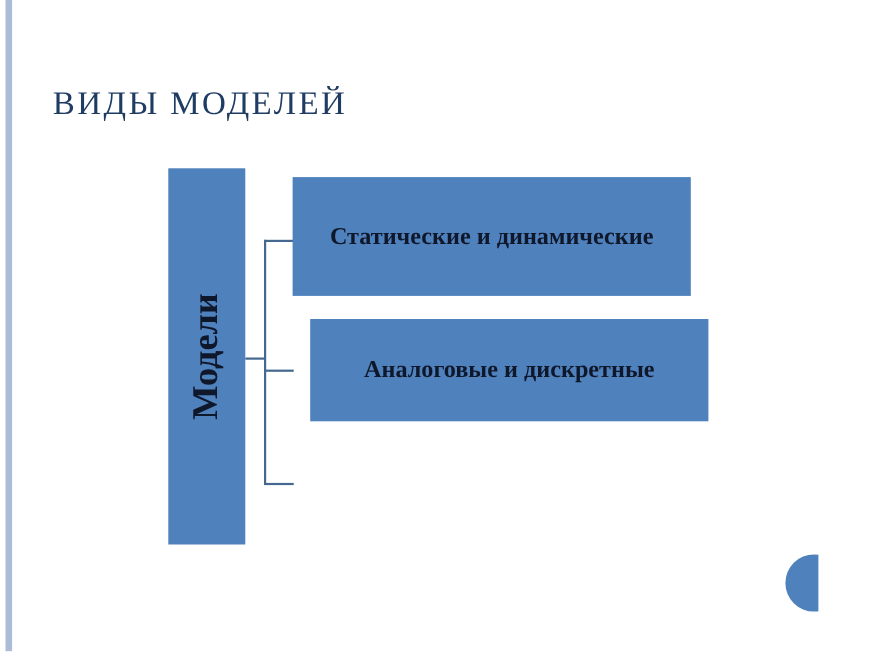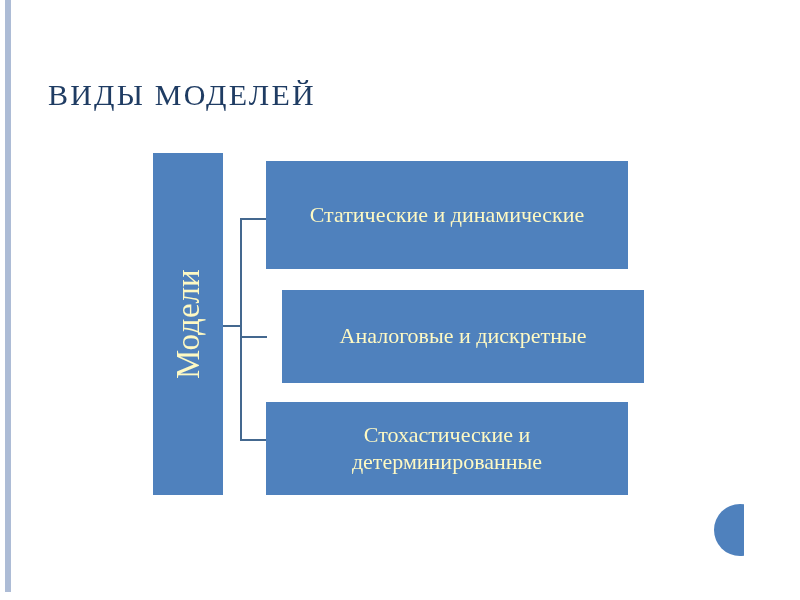--- a/index.html
+++ b/index.html
@@ -64,27 +64,28 @@
     position: absolute;
     left: 0;
     top: 0;
     width: 800px;
     height: 600px;
   }
 
   .node {
     position: absolute;
     background: #4f81bd;
-    color: #fef9c3;
+    color: #0f172a;
     display: flex;
     align-items: center;
     justify-content: center;
     text-align: center;
     box-sizing: border-box;
     line-height: 1.22;
+    font-weight: bold;
   }
 
   #root-node {
     left: 153px;
     top: 153px;
     width: 70px;
     height: 342px;
     font-size: 33px;
   }
   #root-node .vtext {
@@ -158,21 +159,18 @@
     </div>
 
     <div id="child-node-0" class="node child-node">
       <span>Статические и динамические</span>
     </div>
 
     <div id="child-node-1" class="node child-node">
       <span>Аналоговые и дискретные</span>
     </div>
 
-    <div id="child-node-2" class="node child-node">
-      <span>Стохастические и детерминированные</span>
-    </div>
 
   </div>
 
   <div id="accent-circle"></div>
 
 </div>
 
 </body></html>

